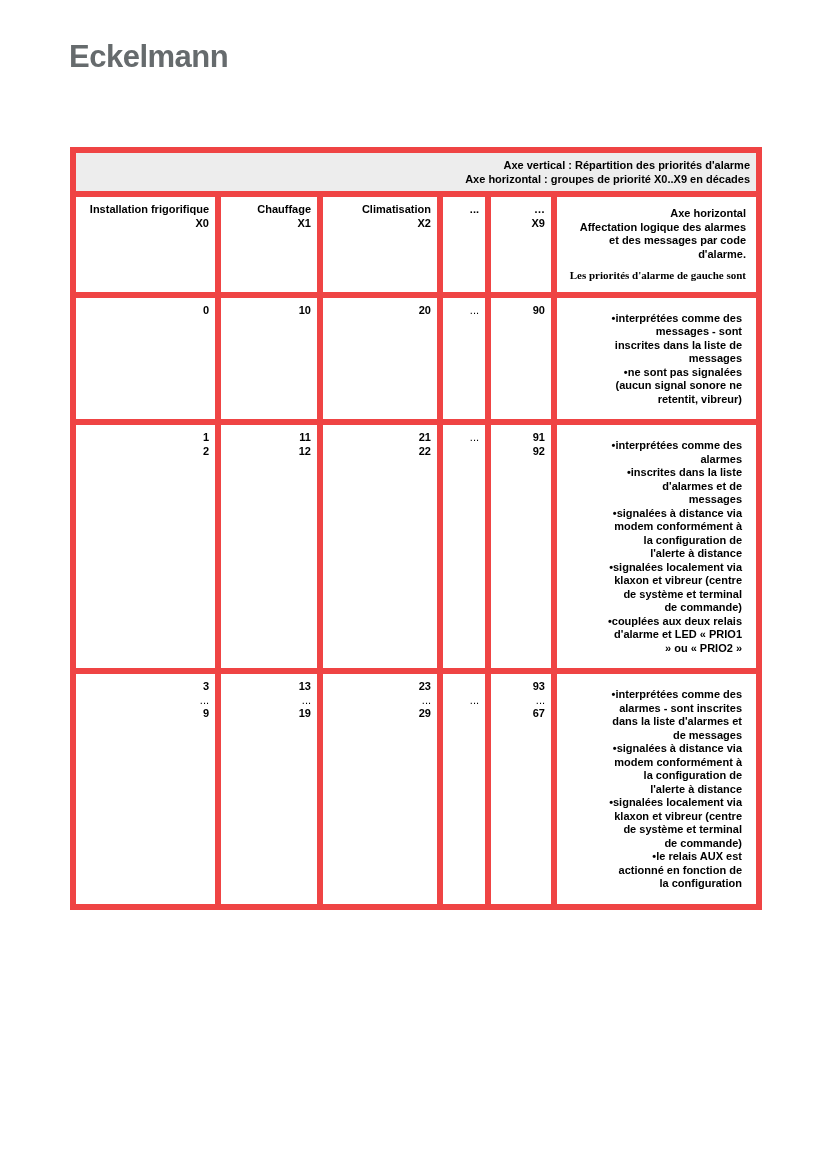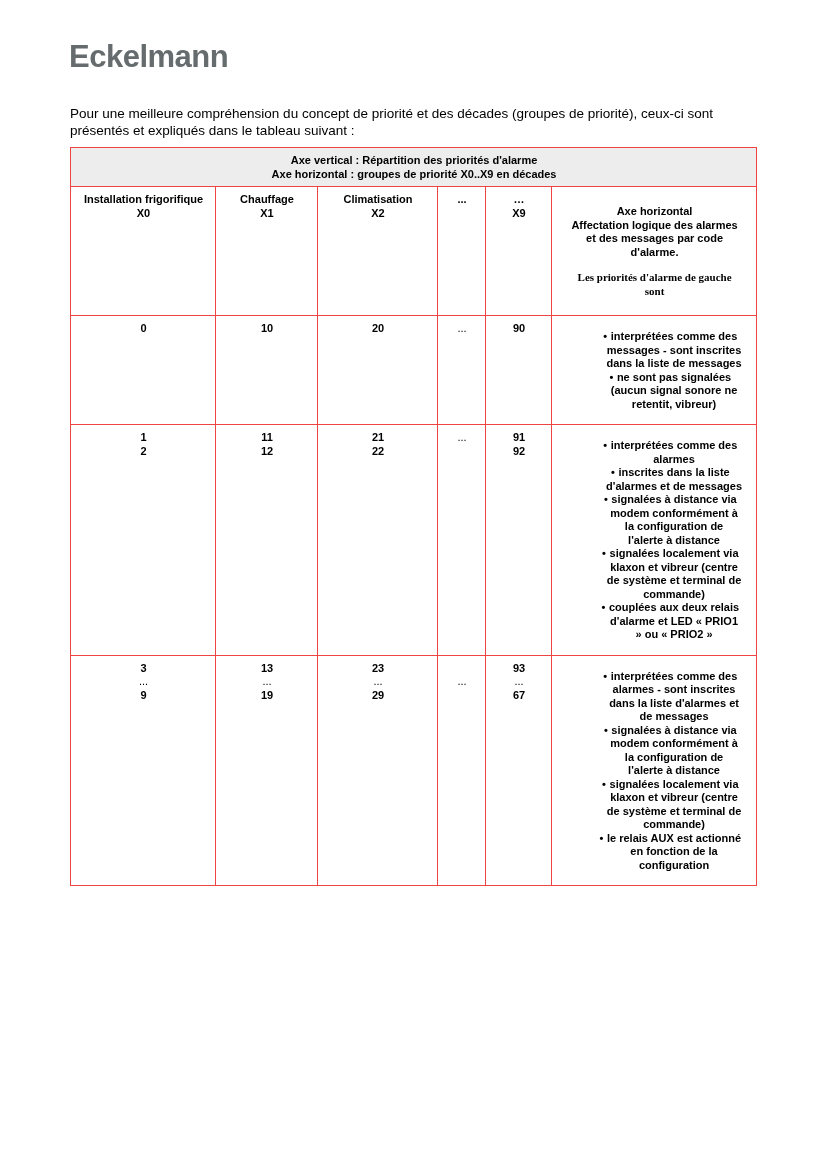--- a/index.html
+++ b/index.html
@@ -35,33 +35,33 @@
     position: absolute;
     left: 70px;
     top: 147px;
     width: 686px;
     border-collapse: collapse;
     table-layout: fixed;
     font-size: 11px;
     line-height: 13.5px;
   }
   table.prio td, table.prio th {
-    border: 1px solid #ef4444;
+    border: 6px solid #ef4444;
     vertical-align: top;
     padding: 6px 6px 5px 7px;
-    text-align: center;
+    text-align: right;
   }
   td.caption-cell {
     background: #ededed;
     font-weight: bold;
     padding: 5px 6px 5px 7px;
   }
   tr.colhead-row th { font-weight: bold; height: 74px; }
   .hdr-line { min-height: 13.5px; }
-  .last-hdr p { margin: 12px; }
+  .last-hdr p { margin: 4px; }
   .last-hdr p.second { margin-top: 8px; font-family: Liberation Serif, serif; }
   .pre { white-space: pre-line; }
   tr.data-row td { font-weight: bold; }
   tr.row-0 td { height: 82px; }
   tr.row-1 td { height: 200px; }
   tr.row-2 td { height: 170px; }
   .cell-line { min-height: 13.5px; }
   .cell-line.dots { font-weight: normal; }
   td.desc-cell { font-weight: normal; }
   td.desc-cell ul {
@@ -91,21 +91,20 @@
   .footer .f-center{ position: absolute; left: 0; top: 0; width: 100%; text-align: center; }
   .footer .f-right { position: absolute; right: 8px; top: 0; }
 </style>
 </head>
 <body>
 
 <div class="page">
 
   <div class="logo">Eckelmann</div>
 
-  <p class="intro">Pour une meilleure compréhension du concept de priorité et des décades (groupes de priorité), ceux-ci sont présentés et expliqués dans le tableau suivant :</p>
 
   <table class="prio">
     <colgroup>
       <col style="width:145px">
       <col style="width:102px">
       <col style="width:120px">
       <col style="width:48px">
       <col style="width:66px">
       <col style="width:205px">
     </colgroup>

